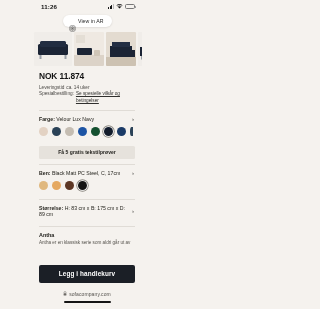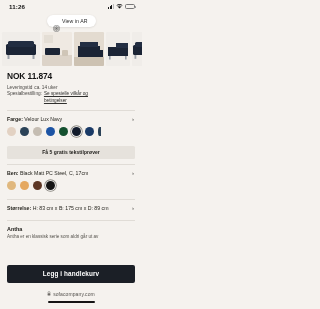--- a/index.html
+++ b/index.html
@@ -2,21 +2,21 @@
 <html><head>
 <meta charset="utf-8">
 <style>
   * { box-sizing: border-box; margin: 0; padding: 0; }
   html, body {
     width: 142px; height: 309px;
     font-family: "Liberation Sans", sans-serif;
     background: #f5f2ee;
     overflow: hidden;
   }
-  .phone { width: 142px; height: 309px; position: relative; background: #f5f2ee; display: flex; flex-direction: column; }
+  .phone { width: 142px; height: 309px; position: relative; background: #f5f2ee; display: flex; flex-direction: column; padding-left: 32px; }
 
   
   .statusbar {
     height: 13px; flex: 0 0 13px;
     display: flex; align-items: center; justify-content: space-between;
     padding: 0 7px 0 9px;
     background: #f5f2ee;
   }
   .status-time { font-size: 6.2px; font-weight: bold; color: #111; letter-spacing: .1px; }
   .status-right { display: flex; align-items: center; gap: 2px; }

